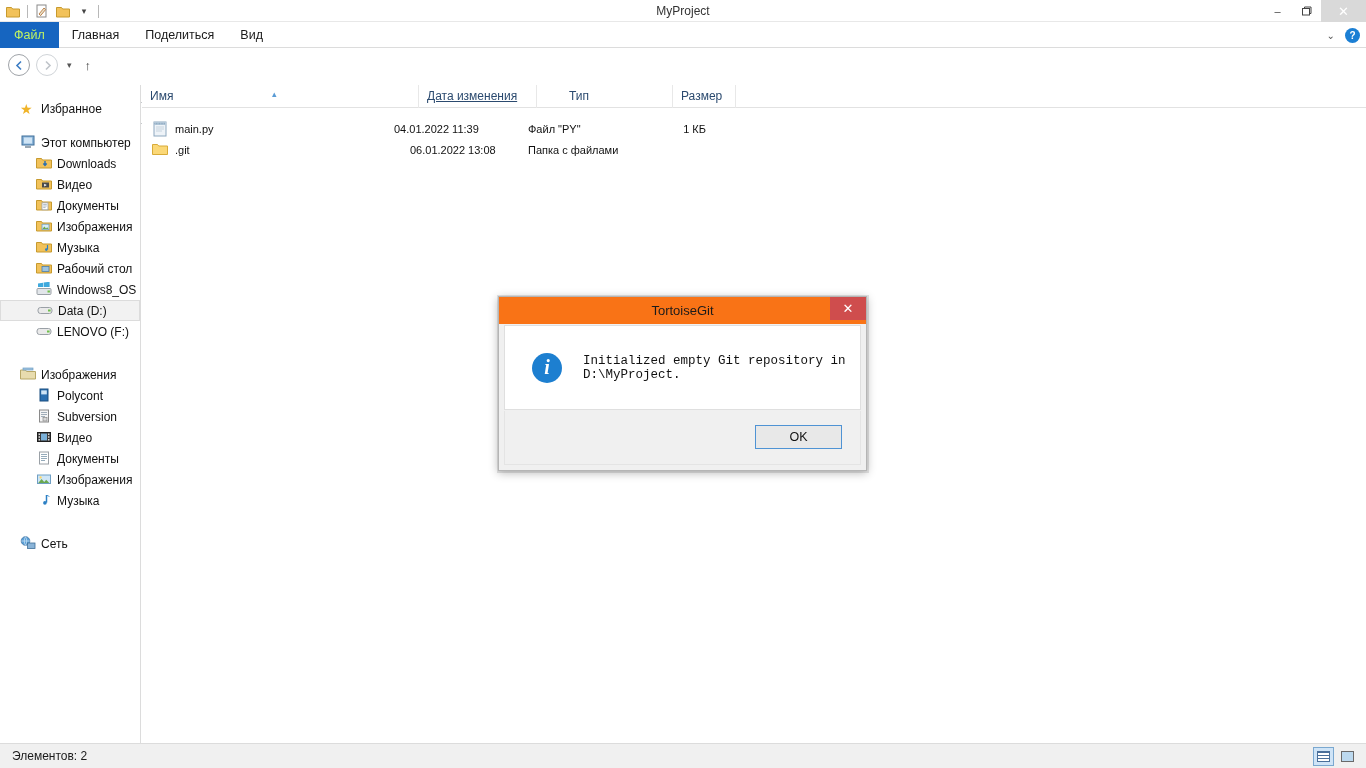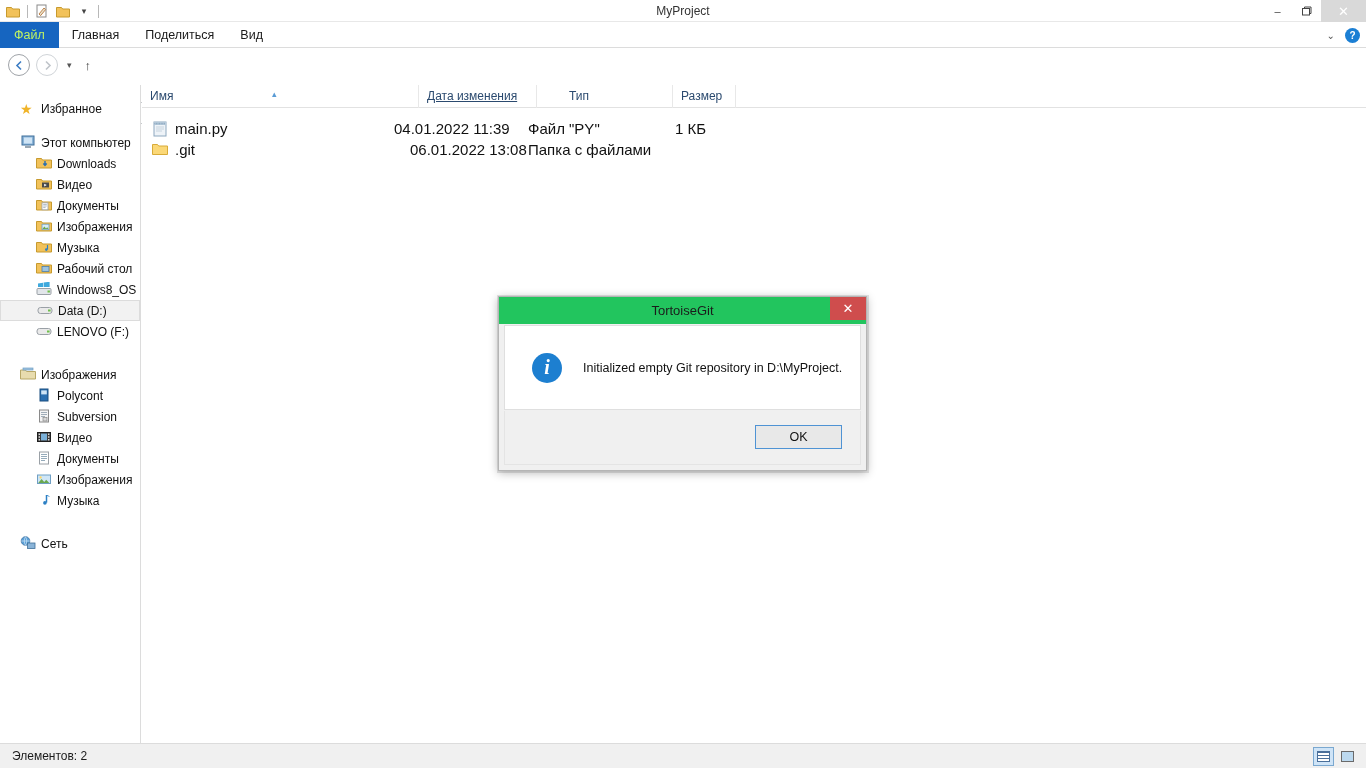--- a/index.html
+++ b/index.html
@@ -146,21 +146,21 @@
     white-space: nowrap;
   }
   .col:first-child { border-left: none; }
   .sort-ind {
     position: absolute; top: -2px; font-size: 9px; color: #5a9bd5;
   }
   .row {
     position: absolute; left: 0; width: 1224px; height: 21px;
     display: flex; align-items: center;
   }
-  .cell { position: absolute; font-size: 15px; color: #111; white-space: nowrap; }
+  .cell { position: absolute; font-size: 11px; color: #111; white-space: nowrap; }
   .cell.name { left: 10px; display: flex; align-items: center; }
   .cell.size { text-align: right; }
   .fi-ico { width: 16px; height: 16px; margin-right: 7px; position: relative; flex: 0 0 16px; }
 
   
   .statusbar {
     position: absolute; left: 0; bottom: 0; width: 1366px; height: 25px;
     background: #f0f0f0; border-top: 1px solid #dcdcdc;
   }
   .status-text {
@@ -184,41 +184,41 @@
     background: rgba(0,0,0,0.10);
   }
   .dialog {
     position: absolute; left: 498px; top: 296px; width: 369px; height: 175px;
     background: #f0f0f0; border: 1px solid #b5b5b5;
     box-shadow: 0 2px 9px rgba(0,0,0,0.28);
   }
   .dlg-title {
     position: absolute; left: 0; top: 0; width: 367px; height: 27px;
     line-height: 27px; text-align: center; font-size: 13px; color: #1b1b1b;
-    background: #22c55e;
+    background: #f97316;
   }
   .dlg-close {
     position: absolute; right: 0; top: 0; width: 36px; height: 23px;
     background: #cf4d4d; color: #ffffff; font-size: 13px;
     display: flex; align-items: center; justify-content: center;
   }
   .dlg-body {
     position: absolute; left: 5px; top: 28px; width: 357px; height: 85px;
     background: #ffffff; border: 1px solid #dfdfdf;
     display: flex; align-items: center;
   }
   .info-ico {
     width: 30px; height: 30px; border-radius: 50%;
     background: #1d7fd0; color: #ffffff;
     font-size: 20px; font-weight: bold; font-style: italic;
     font-family: "Liberation Serif", serif;
     display: flex; align-items: center; justify-content: center;
     margin-left: 27px; flex: 0 0 30px;
   }
-  .dlg-msg { margin-left: 21px; font-size: 12.5px; color: #111; }
+  .dlg-msg { margin-left: 21px; font-size: 12.5px; color: #111; font-family: Liberation Mono, monospace; }
   .dlg-footer {
     position: absolute; left: 5px; top: 114px; width: 357px; height: 54px;
     background: #f0f0f0; border: 1px solid #e4e4e4; border-top: none;
   }
   .okbtn {
     position: absolute; right: 18px; top: 14px;
     width: 87px; height: 24px;
     background: #e8e8e8; border: 1px solid #4f93d4;
     font-size: 12.5px; color: #111;
     display: flex; align-items: center; justify-content: center;

